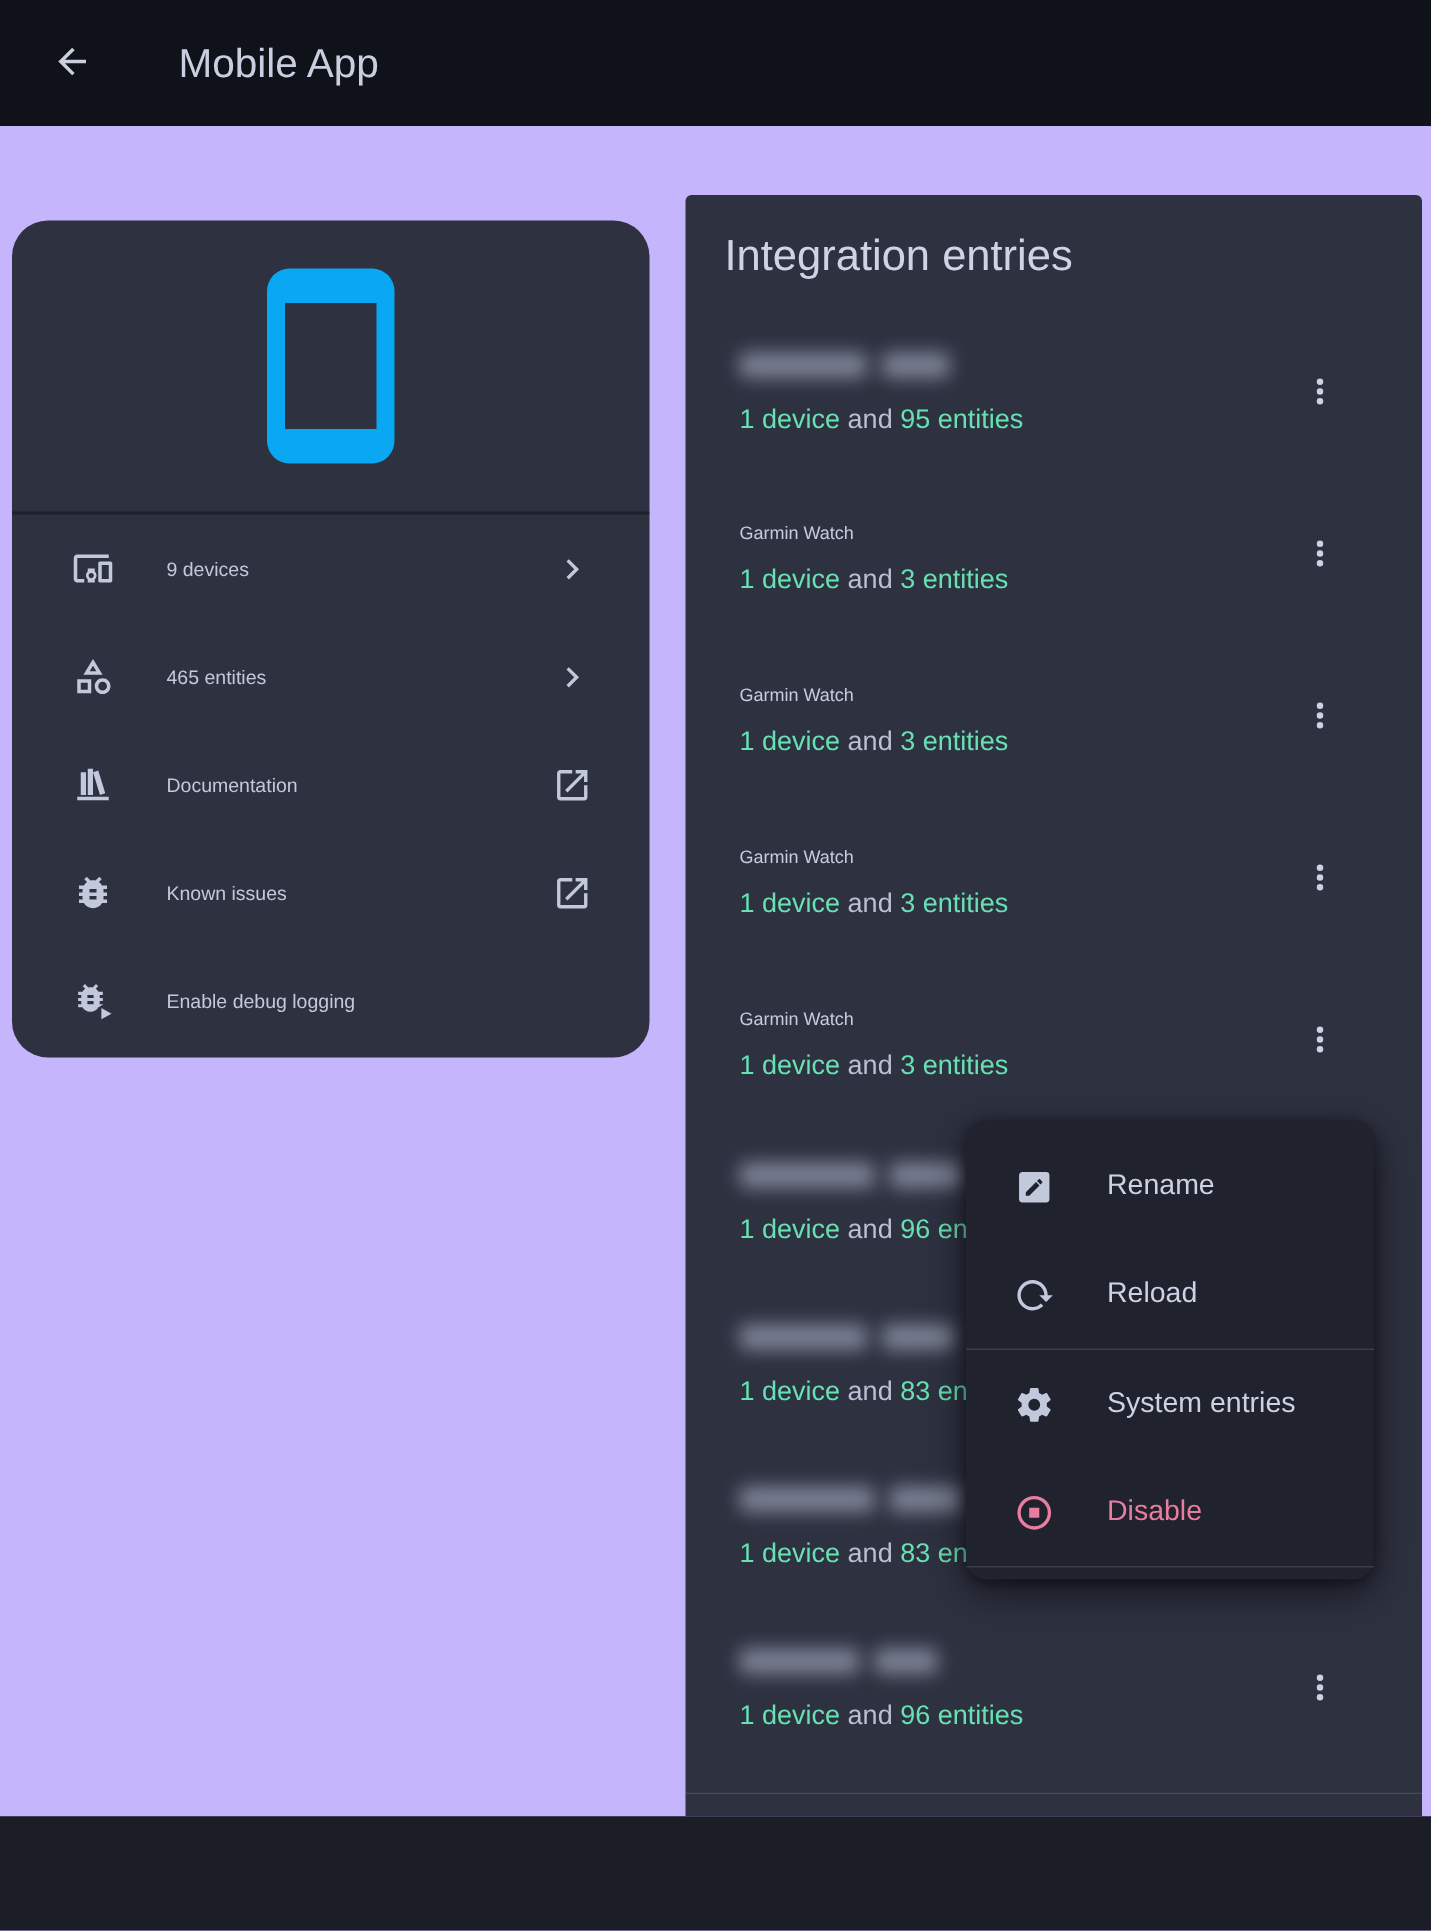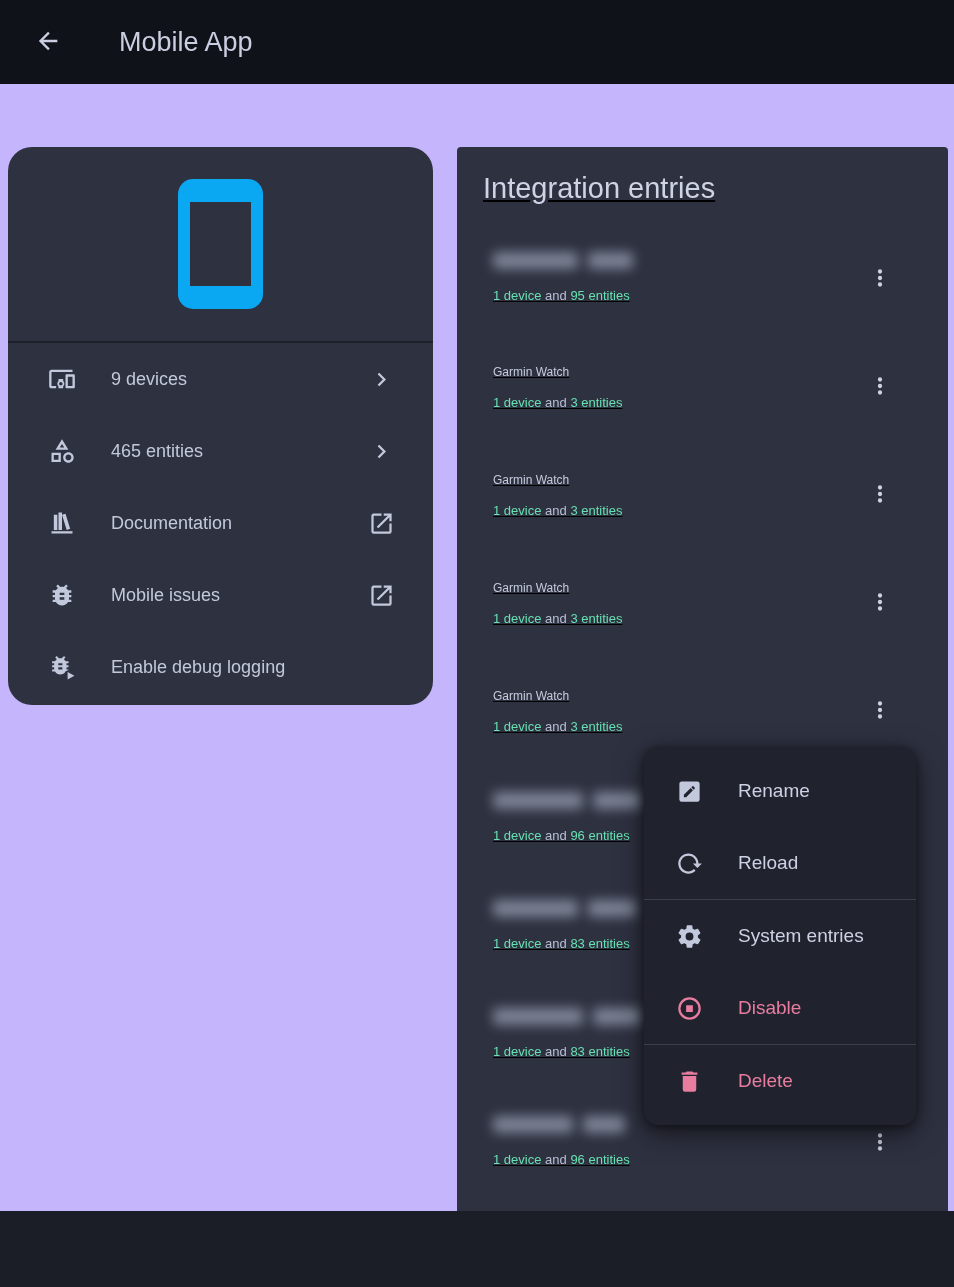--- a/index.html
+++ b/index.html
@@ -30,34 +30,34 @@
     border-bottom:2px solid #1e212b;
   }
   .phone { width:85px; height:130px; border-radius:15px; background:#0aa7f3; position:relative; }
   .phone::after {
     content:""; position:absolute; left:12px; right:12px; top:23px; bottom:23px;
     background:#2e3140;
   }
   .info-row { height:72px; display:flex; align-items:center; padding:0 38px 0 40px; cursor:pointer; }
   .info-row .ricon { width:28px; height:28px; flex:none; }
   .info-row .ricon svg { width:28px; height:28px; fill:#c3c9dc; }
-  .info-row .rlabel { margin-left:35px; font-size:18px; color:#c3c9dc; }
+  .info-row .rlabel { margin-left:35px; font-size:13px; color:#c3c9dc; }
   .info-row .trailing { margin-left:auto; width:27px; height:27px; flex:none; }
   .info-row .trailing svg { width:27px; height:27px; fill:#c3c9dc; }
 
   
   .entries-card {
-    position:absolute; left:457px; top:147px; width:491px; height:1130px;
-    background:#2e3140; border-radius:4px;text-decoration:underline;
+    position:absolute; left:457px; top:130px; width:491px; height:1130px;
+    background:#2e3140; border-radius:4px;
   }
   .entries-title { margin:25px 0 0 26px; font-size:29px; font-weight:400; color:#ced3e5; }
   .entries-list { list-style:none; margin-top:34px; }
   .entry { position:relative; height:108px; padding:13px 0 0 36px; }
   .entry-name { font-size:12px; line-height:24px; color:#c6cbde; }
-  .entry-sub { margin-top:7px; font-size:13px; line-height:24px; white-space:nowrap; }
+  .entry-sub { margin-top:7px; font-size:18px; line-height:24px; white-space:nowrap; }
   .link { color:#67e1b1; cursor:pointer; }
   .conj { color:#b9bfd5; }
   .redacted-blob {
     display:inline-block; height:17px; border-radius:4px; background:#9299ad;
     opacity:.78; filter:blur(6px); vertical-align:baseline; margin-right:10px;
   }
   .bw85{width:85px} .bw90{width:90px} .bw80{width:80px}
   .bw42{width:42px} .bw45{width:45px} .bw48{width:48px}
   .dots-btn {
     position:absolute; right:55px; top:22px; width:26px; height:36px;
@@ -150,21 +150,21 @@
               <path d="M14,3V5H17.59L7.76,14.83L9.17,16.24L19,6.41V10H21V3M19,19H5V5H12V3H5C3.89,3 3,3.9 3,5V19A2,2 0 0,0 5,21H19A2,2 0 0,0 21,19V12H19V19Z"></path>
             </svg>
         </span>
       </li>
       <li class="info-row">
         <span class="ricon">
           <svg viewBox="0 0 24 24">
               <path d="M14,12H10V10H14M14,16H10V14H14M20,8H17.19C16.74,7.22 16.12,6.55 15.37,6.04L17,4.41L15.59,3L13.42,5.17C12.96,5.06 12.5,5 12,5C11.5,5 11.04,5.06 10.59,5.17L8.41,3L7,4.41L8.62,6.04C7.88,6.55 7.26,7.22 6.81,8H4V10H6.09C6.04,10.33 6,10.66 6,11V12H4V14H6V15C6,15.34 6.04,15.67 6.09,16H4V18H6.81C7.85,19.79 9.78,21 12,21C14.22,21 16.15,19.79 17.19,18H20V16H17.91C17.96,15.67 18,15.34 18,15V14H20V12H18V11C18,10.66 17.96,10.33 17.91,10H20V8Z"></path>
             </svg>
         </span>
-        <span class="rlabel">Mobile issues</span>
+        <span class="rlabel">Known issues</span>
         <span class="trailing">
           <svg viewBox="0 0 24 24">
               <path d="M14,3V5H17.59L7.76,14.83L9.17,16.24L19,6.41V10H21V3M19,19H5V5H12V3H5C3.89,3 3,3.9 3,5V19A2,2 0 0,0 5,21H19A2,2 0 0,0 21,19V12H19V19Z"></path>
             </svg>
         </span>
       </li>
       <li class="info-row">
         <span class="ricon">
           <svg viewBox="0 0 24 24">
             <g transform="scale(0.88)">
@@ -308,23 +308,15 @@
     </div>
     <div class="menu-item danger">
       <span class="micon">
         <svg viewBox="0 0 24 24">
             <path d="M12,2A10,10 0 0,0 2,12A10,10 0 0,0 12,22A10,10 0 0,0 22,12A10,10 0 0,0 12,2M12,4A8,8 0 0,1 20,12A8,8 0 0,1 12,20A8,8 0 0,1 4,12A8,8 0 0,1 12,4M9,9V15H15V9H9Z"></path>
           </svg>
       </span>
       <span class="mlabel">Disable</span>
     </div>
     <div class="menu-divider"></div>
-    <div class="menu-item danger">
-      <span class="micon">
-        <svg viewBox="0 0 24 24">
-            <path d="M19,4H15.5L14.5,3H9.5L8.5,4H5V6H19M6,19A2,2 0 0,0 8,21H16A2,2 0 0,0 18,19V7H6V19Z"></path>
-          </svg>
-      </span>
-      <span class="mlabel">Delete</span>
-    </div>
   </div>
 
 </div>
 
 </body></html>

